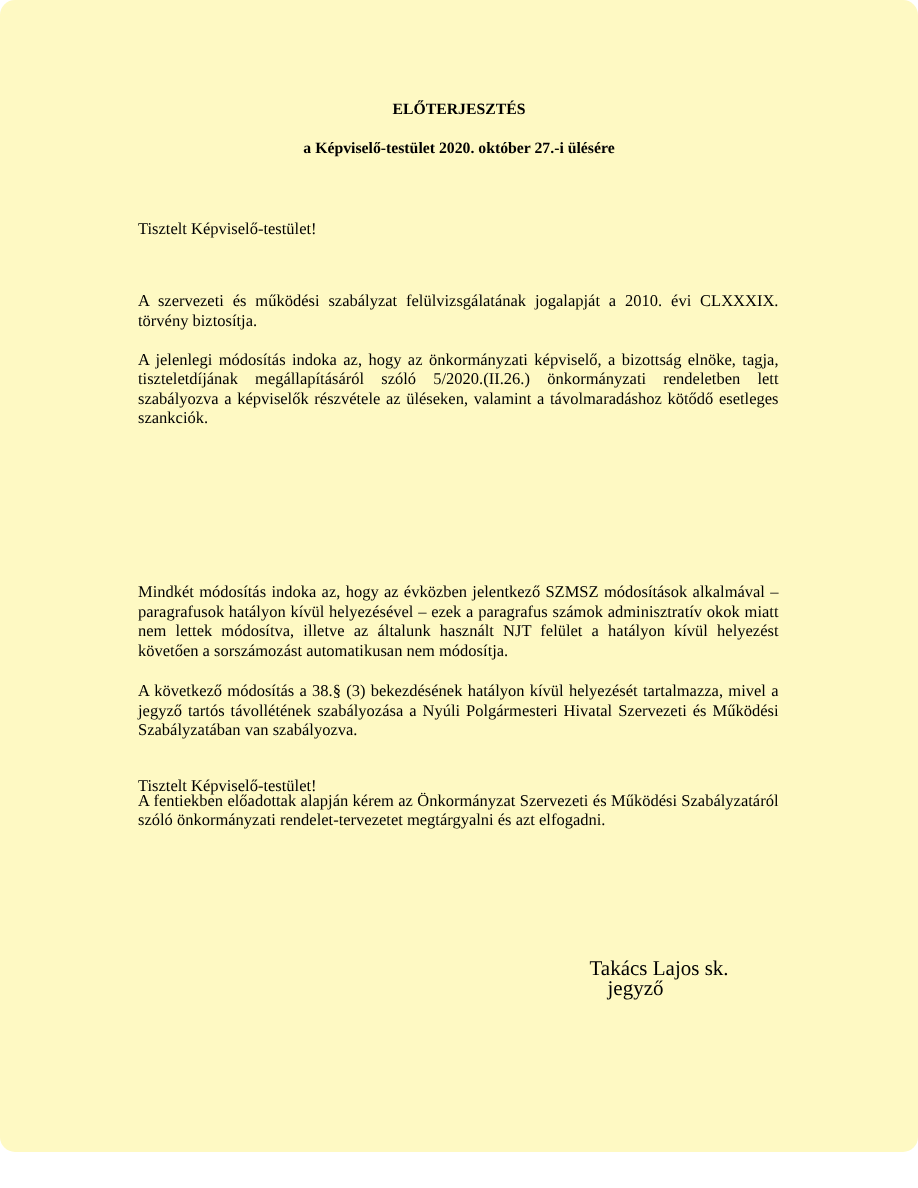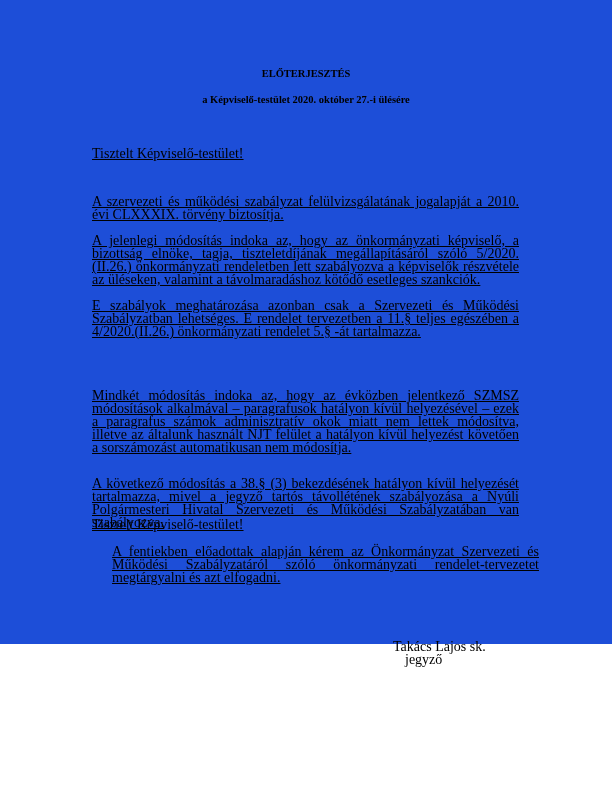--- a/index.html
+++ b/index.html
@@ -1,39 +1,38 @@
 <!DOCTYPE html>
 <html><head>
 <meta charset="utf-8">
 <style>
   html, body { margin:0; padding:0; background:#ffffff; }
   body { width:612px; height:792px; position:relative; overflow:hidden;
          font-family:"Liberation Serif", "DejaVu Serif", serif; color:#000; }
-  .page { position:absolute; left:0; top:0; width:612px; height:644px; background:#1d4ed8; }
+  .page { position:absolute; left:0; top:0; width:612px; height:768px; background:#fef9c3;border-radius:10px; }
   .title { position:absolute; left:0; width:612px; text-align:center; font-weight:bold; font-size:10.5px; }
   #t1 { top:68px; }
   #t2 { top:94px; }
-  .p { position:absolute; left:92px; width:427px; font-size:14px; line-height:13px; text-align:justify;text-decoration:underline; }
+  .p { position:absolute; left:92px; width:427px; font-size:11px; line-height:13px; text-align:justify; }
   .p.left { text-align:left; }
   .sig { position:absolute; font-size:14px; line-height:13px; }
 </style>
 </head>
 <body>
 
 <div class="page">
   <div class="title" id="t1">ELŐTERJESZTÉS</div>
   <div class="title" id="t2">a Képviselő-testület 2020. október 27.-i ülésére</div>
 
   <div class="p left" style="top:147px;">Tisztelt Képviselő-testület!</div>
 
   <div class="p" style="top:195px;">A szervezeti és működési szabályzat felülvizsgálatának jogalapját a 2010. évi CLXXXIX. törvény biztosítja.</div>
   <div class="p" style="top:234px;">A jelenlegi módosítás indoka az, hogy az önkormányzati képviselő, a bizottság elnöke, tagja, tiszteletdíjának megállapításáról szóló 5/2020.(II.26.) önkormányzati rendeletben lett szabályozva a képviselők részvétele az üléseken, valamint a távolmaradáshoz kötődő esetleges szankciók.</div>
-  <div class="p" style="top:299px;">E szabályok meghatározása azonban csak a Szervezeti és Működési Szabályzatban lehetséges. E rendelet tervezetben a 11.§ teljes egészében a 4/2020.(II.26.) önkormányzati rendelet 5.§ -át tartalmazza.</div>
   <div class="p" style="top:389px;">Mindkét módosítás indoka az, hogy az évközben jelentkező SZMSZ módosítások alkalmával – paragrafusok hatályon kívül helyezésével – ezek a paragrafus számok adminisztratív okok miatt nem lettek módosítva, illetve az általunk használt NJT felület a hatályon kívül helyezést követően a sorszámozást automatikusan nem módosítja.</div>
-  <div class="p" style="top:455px;margin-top:22px;">A következő módosítás a 38.§ (3) bekezdésének hatályon kívül helyezését tartalmazza, mivel a jegyző tartós távollétének szabályozása a Nyúli Polgármesteri Hivatal Szervezeti és Működési Szabályzatában van szabályozva.</div>
+  <div class="p" style="top:455px;">A következő módosítás a 38.§ (3) bekezdésének hatályon kívül helyezését tartalmazza, mivel a jegyző tartós távollétének szabályozása a Nyúli Polgármesteri Hivatal Szervezeti és Működési Szabályzatában van szabályozva.</div>
 
   <div class="p left" style="top:518px;">Tisztelt Képviselő-testület!</div>
-  <div class="p" style="top:545px;margin-left:20px;">A fentiekben előadottak alapján kérem az Önkormányzat Szervezeti és Működési Szabályzatáról szóló önkormányzati rendelet-tervezetet megtárgyalni és azt elfogadni.</div>
+  <div class="p" style="top:528px;">A fentiekben előadottak alapján kérem az Önkormányzat Szervezeti és Működési Szabályzatáról szóló önkormányzati rendelet-tervezetet megtárgyalni és azt elfogadni.</div>
 
 
   <div class="sig" style="left:393px; top:640px;">Takács Lajos sk.</div>
   <div class="sig" style="left:405px; top:653px;">jegyző</div>
 </div>
 
 </body></html>

